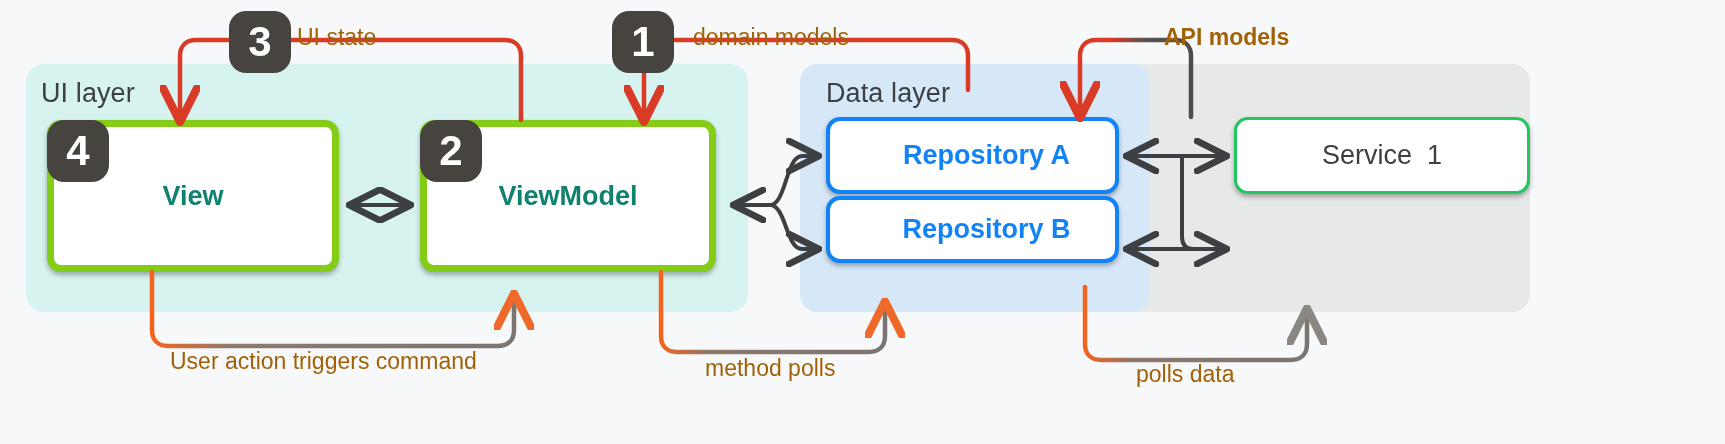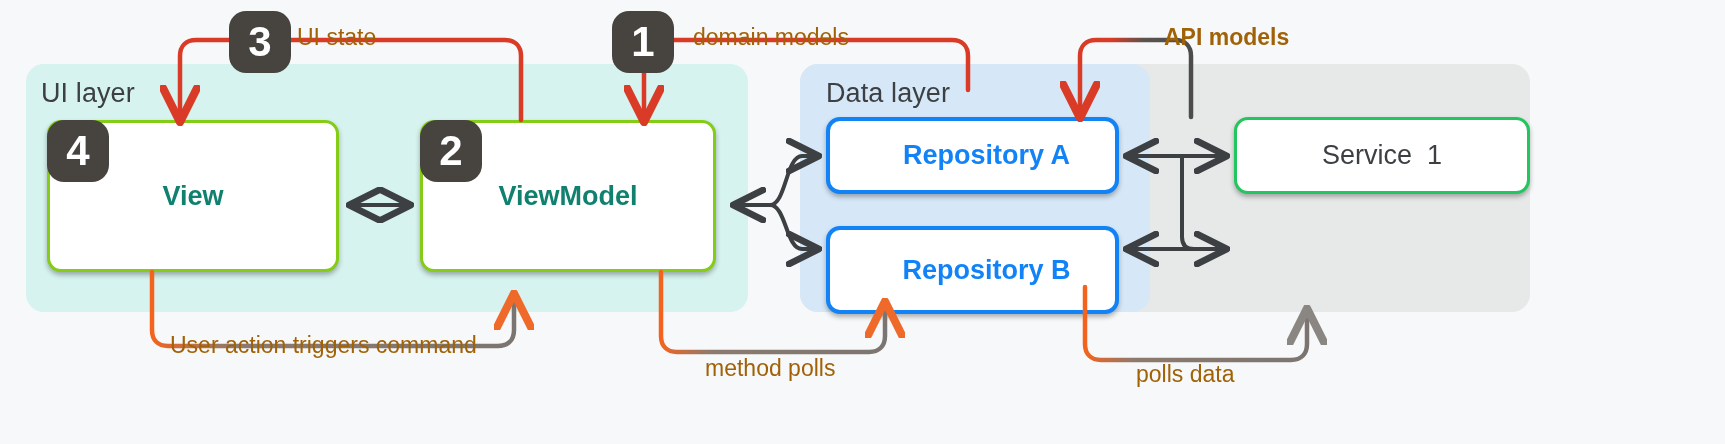--- a/index.html
+++ b/index.html
@@ -48,31 +48,31 @@
     display: flex;
     align-items: center;
     justify-content: center;
     box-sizing: border-box;
     box-shadow: 0 3px 5px rgba(0,0,0,0.30);
   }
   .node span {
     font-size: 27px;
     white-space: pre;
   }
-  .node-teal { border: 3px solid #84cc16; }
+  .node-teal { border: 7px solid #84cc16; }
   .node-teal span { color: #10806f; font-weight: bold; }
   .node-blue { border: 4px solid #1283f7; padding-left: 28px; }
   .node-blue span { color: #1283f7; font-weight: bold; }
   .node-gray { border: 3px solid #22c55e; }
   .node-gray span { color: #3c4043; }
 
   #node-view       { left: 47px;  top: 120px; width: 292px; height: 152px; }
   #node-viewmodel  { left: 420px; top: 120px; width: 296px; height: 152px; }
   #node-repo-a     { left: 826px; top: 117px; width: 293px; height: 77px; }
-  #node-repo-b     { left: 826px; top: 226px; width: 293px; height: 88px; }
+  #node-repo-b     { left: 826px; top: 196px; width: 293px; height: 67px; }
   #node-service-1  { left: 1234px; top: 117px; width: 296px; height: 77px; }
   #node-service-2  { left: 1234px; top: 210px; width: 296px; height: 77px; }
 
   .badge {
     position: absolute;
     width: 62px; height: 62px;
     background: #474440;
     border-radius: 17px;
     display: flex;
     align-items: center;
@@ -90,21 +90,21 @@
   .edge-label {
     position: absolute;
     font-size: 23px;
     color: #a16207;
     white-space: nowrap;
     z-index: 25;
   }
   #label-ui-state      { left: 297px;  top: 24px; }
   #label-domain-models { left: 693px;  top: 24px; }
   #label-api-models    { left: 1164px; top: 24px; font-weight: bold; }
-  #label-user-action   { left: 170px;  top: 332px; }
+  #label-user-action   { left: 170px;  top: 348px; }
   #label-method-calls  { left: 705px;  top: 355px; }
   #label-polls-data    { left: 1136px; top: 361px; }
 
   svg.wires {
     position: absolute;
     left: 0; top: 0;
     width: 1725px; height: 444px;
     overflow: visible;
     pointer-events: none;
   }

